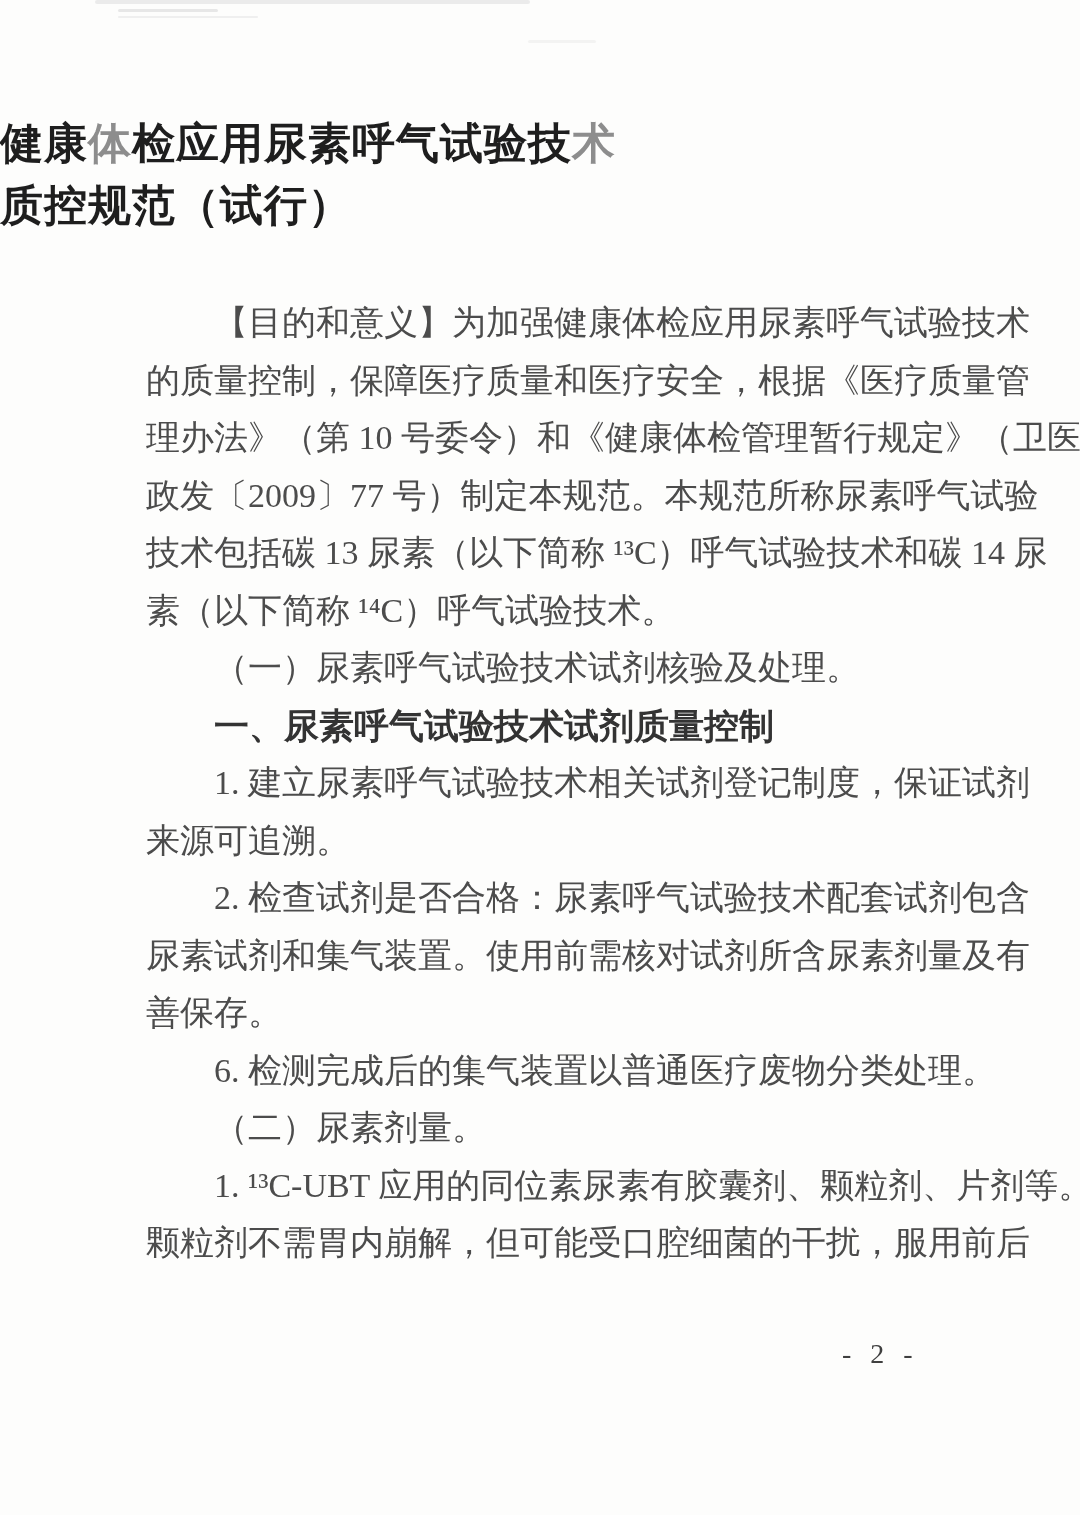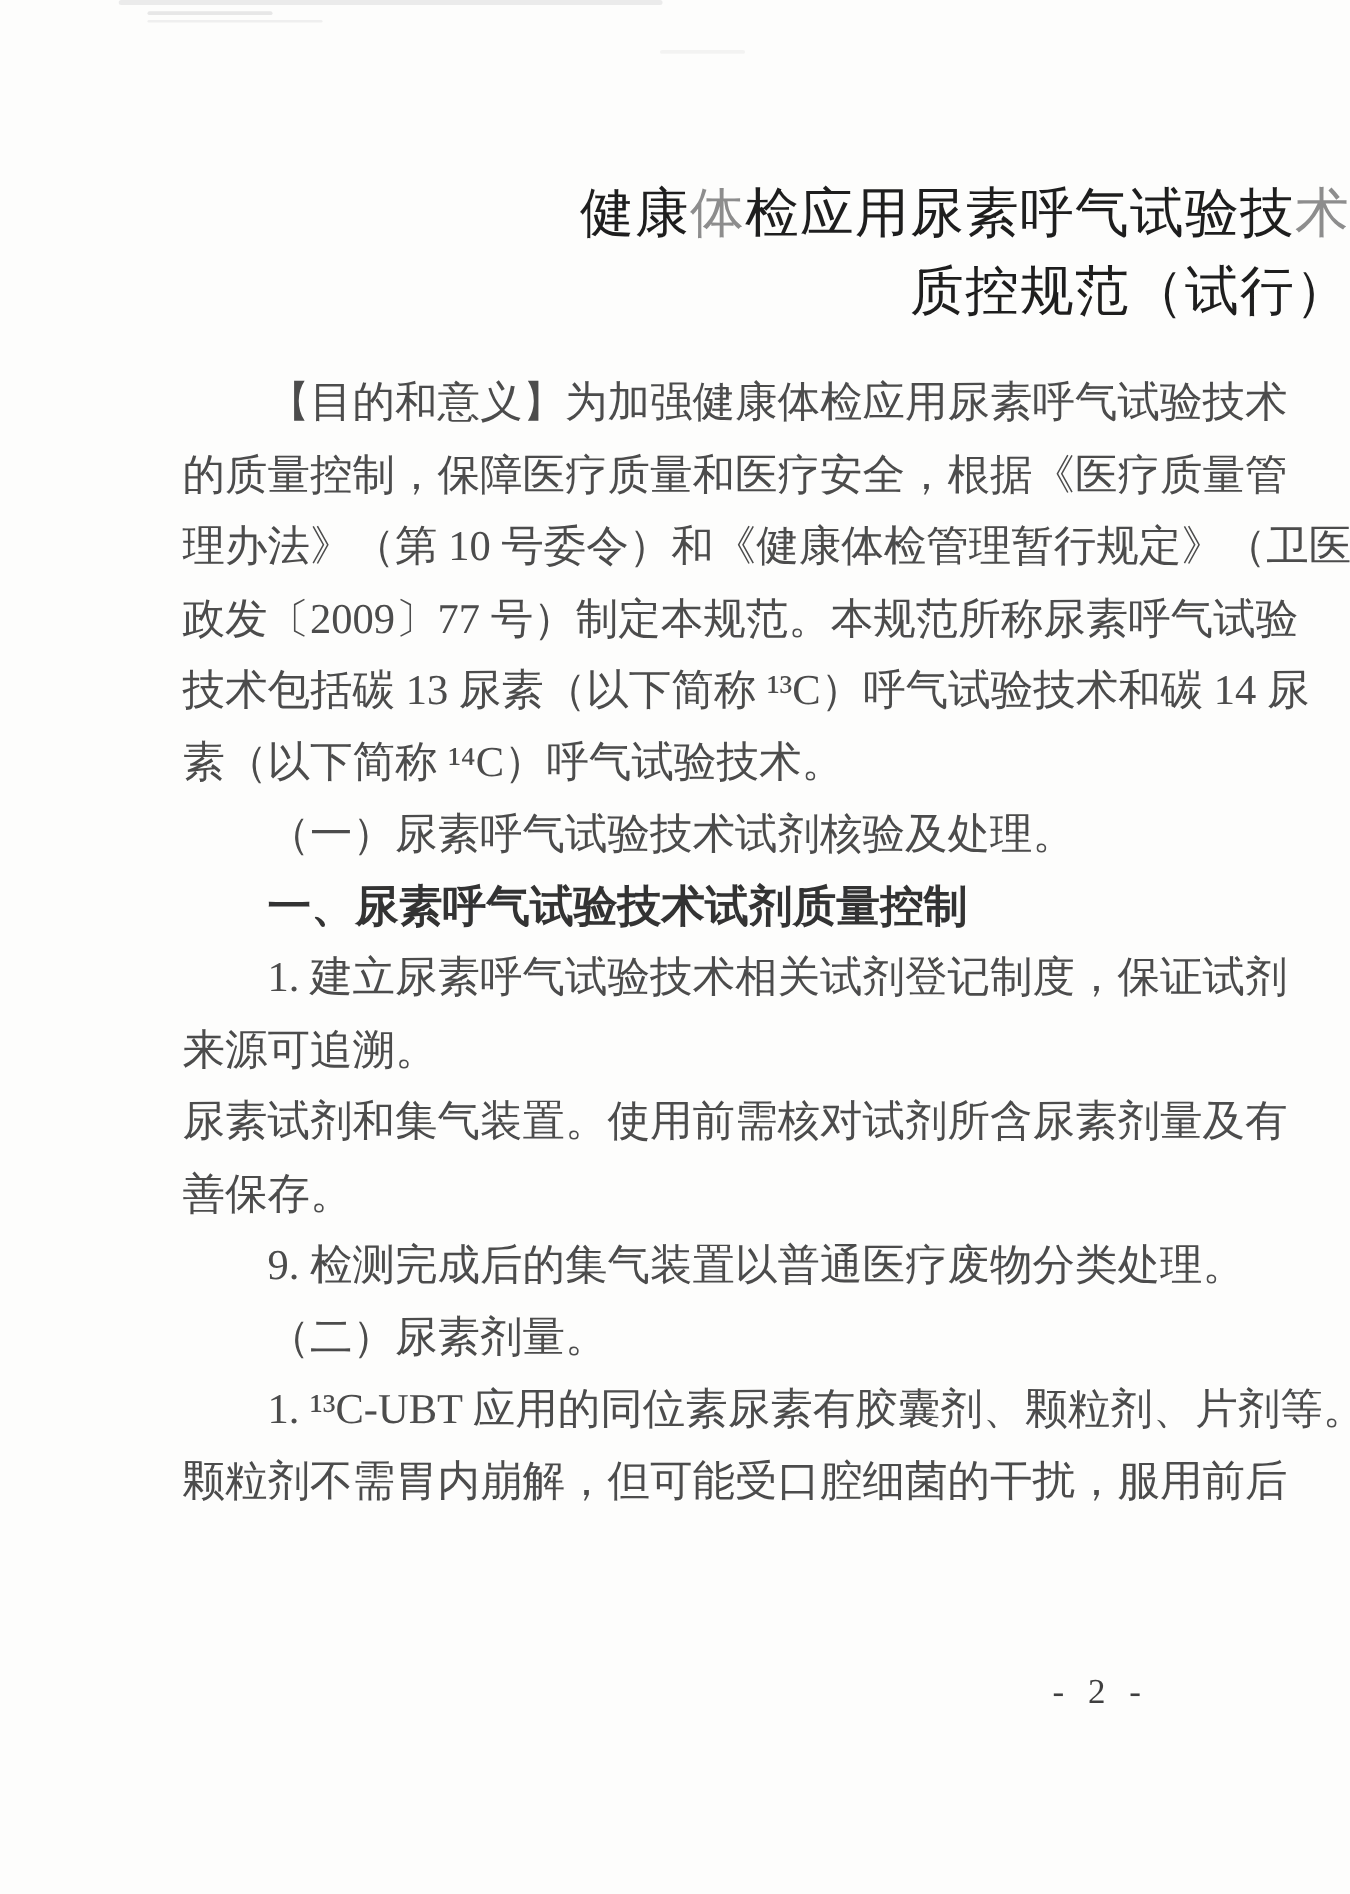--- a/index.html
+++ b/index.html
@@ -24,26 +24,26 @@
     pointer-events: none;
   }
   .smudge-1 { left: 95px;  top: 0px;  width: 435px; height: 4px; opacity: 0.18; }
   .smudge-2 { left: 118px; top: 9px;  width: 100px; height: 3px; opacity: 0.22; }
   .smudge-3 { left: 118px; top: 16px; width: 140px; height: 2px; opacity: 0.14; }
   .smudge-4 { left: 528px; top: 40px; width: 68px;  height: 3px; opacity: 0.10; }
 
   .title-block {
     position: absolute;
     left: 0;
-    top: 140px;
+    top: 112px;
     width: 100%;
-    text-align: right;
+    text-align: left;
     color: #1e1e1e;
     font-family: "Liberation Sans", sans-serif;
-    font-weight: normal;
+    font-weight: bold;
   }
   .title-line {
     font-size: 43px;
     line-height: 62px;
     letter-spacing: 1px;
     white-space: nowrap;
   }
   .title-line .fade { color: #8d8d8d; }
 
   .doc-body {
@@ -97,23 +97,24 @@
       <div class="line indent">【目的和意义】为加强健康体检应用尿素呼气试验技术</div>
       <div class="line">的质量控制，保障医疗质量和医疗安全，根据《医疗质量管</div>
       <div class="line">理办法》（第 10 号委令）和《健康体检管理暂行规定》（卫医</div>
       <div class="line">政发〔2009〕77 号）制定本规范。本规范所称尿素呼气试验</div>
       <div class="line">技术包括碳 13 尿素（以下简称 ¹³C）呼气试验技术和碳 14 尿</div>
       <div class="line">素（以下简称 ¹⁴C）呼气试验技术。</div>
       <div class="line indent">（一）尿素呼气试验技术试剂核验及处理。</div>
       <div class="line indent bold">一、尿素呼气试验技术试剂质量控制</div>
       <div class="line indent">1. 建立尿素呼气试验技术相关试剂登记制度，保证试剂</div>
       <div class="line">来源可追溯。</div>
+      <div class="line indent">2. 检查试剂是否合格：尿素呼气试验技术配套试剂包含</div>
       <div class="line">尿素试剂和集气装置。使用前需核对试剂所含尿素剂量及有</div>
       <div class="line">善保存。</div>
-      <div class="line indent">9. 检测完成后的集气装置以普通医疗废物分类处理。</div>
+      <div class="line indent">6. 检测完成后的集气装置以普通医疗废物分类处理。</div>
       <div class="line indent">（二）尿素剂量。</div>
       <div class="line indent">1. ¹³C-UBT 应用的同位素尿素有胶囊剂、颗粒剂、片剂等。</div>
       <div class="line">颗粒剂不需胃内崩解，但可能受口腔细菌的干扰，服用前后</div>
     </div>
 
   <div class="page-number">- 2 -</div>
 
 </div>
 
 </body></html>

